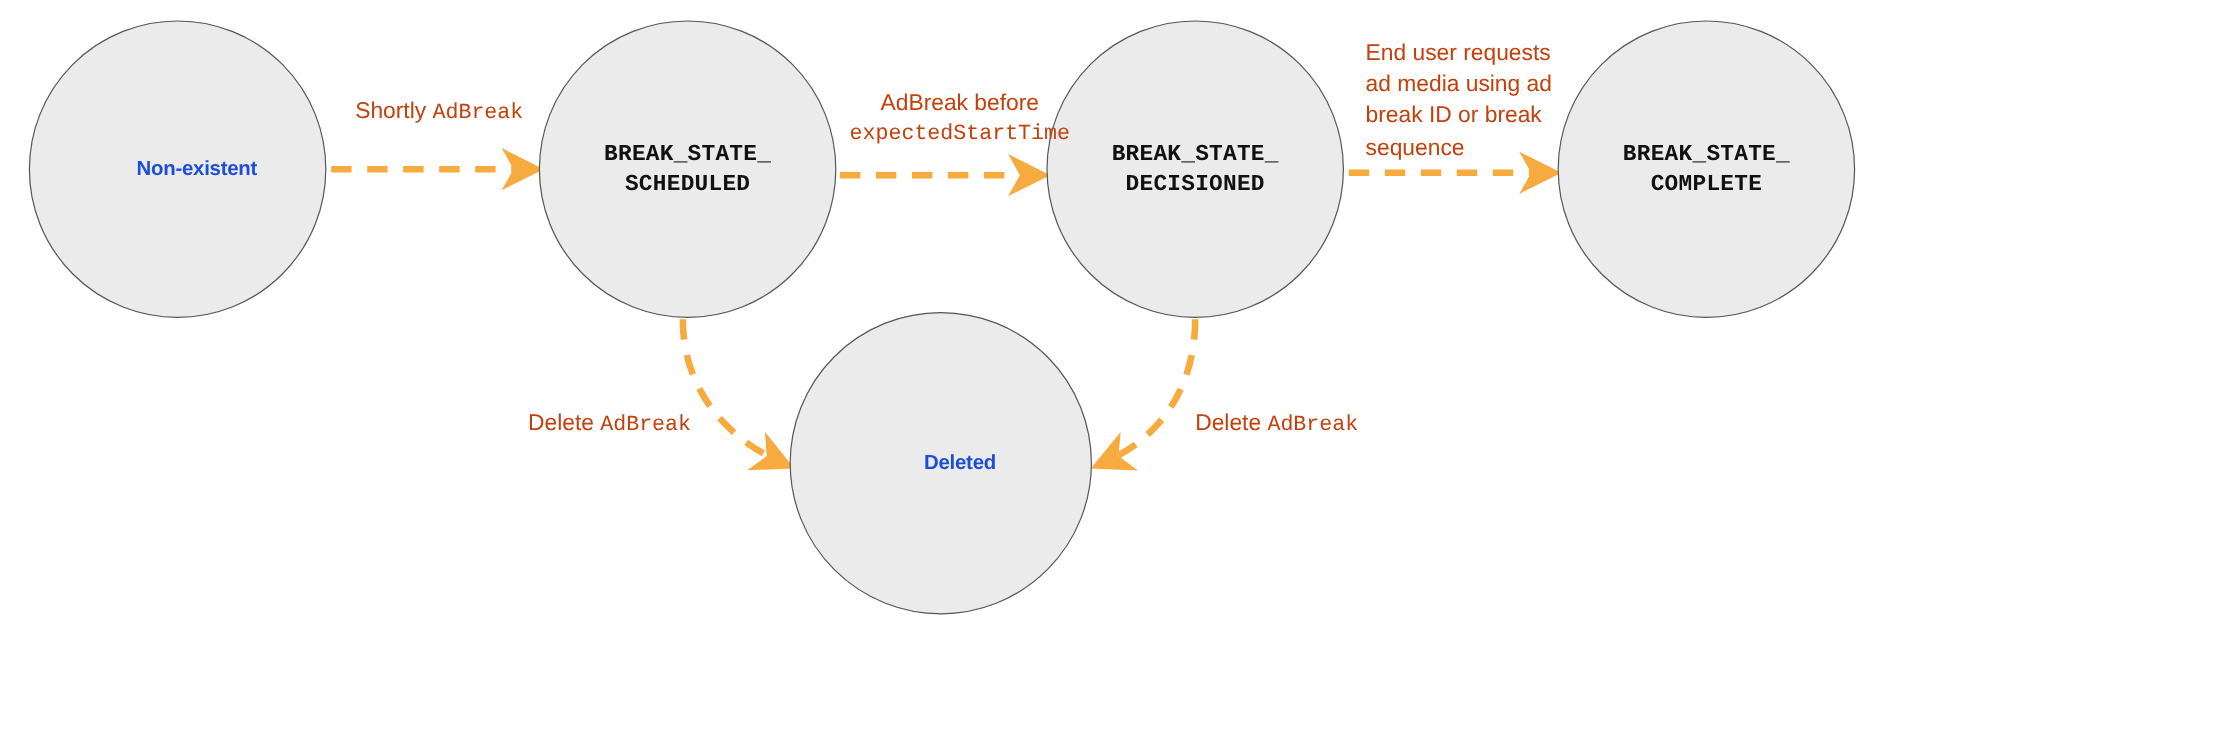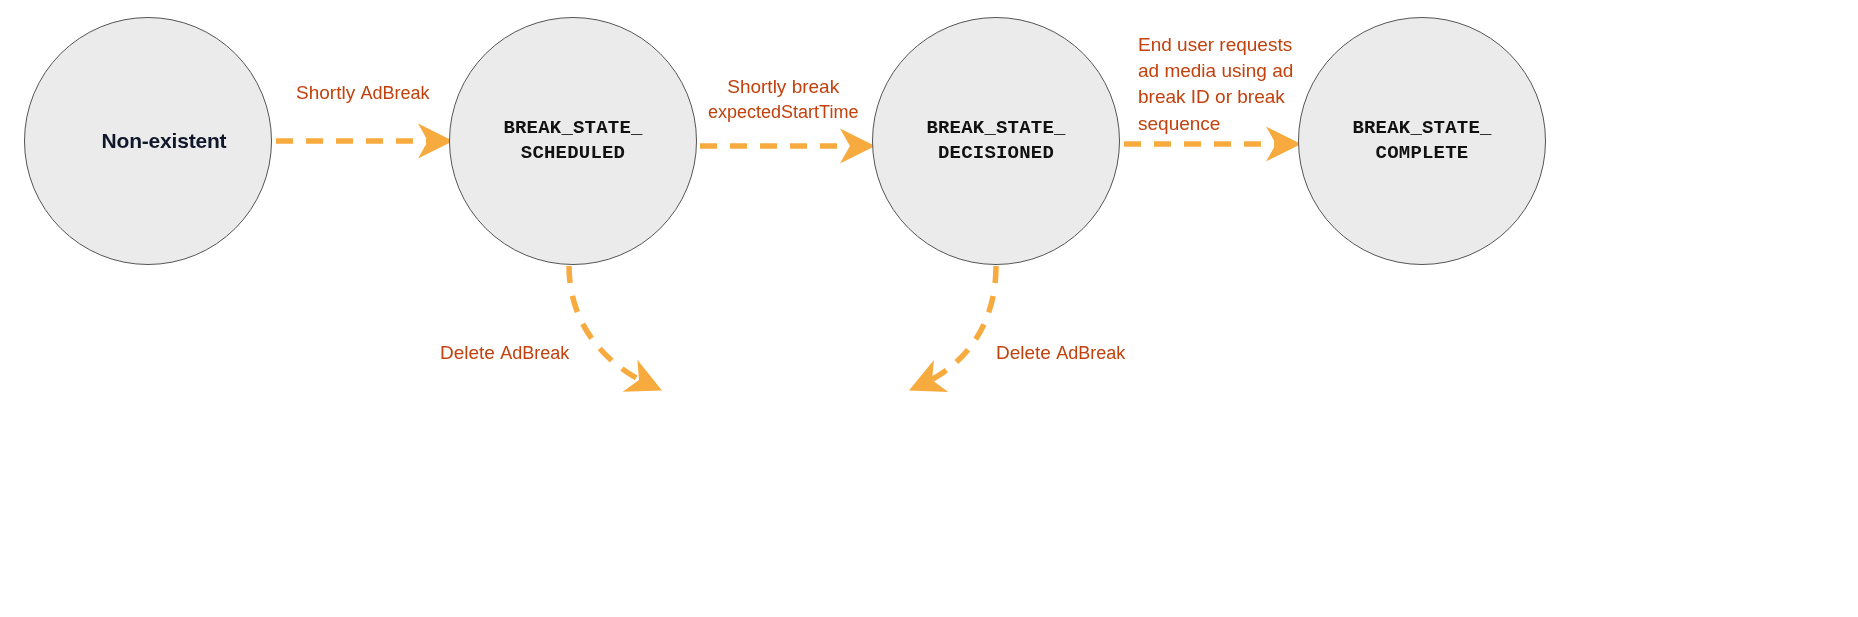--- a/index.html
+++ b/index.html
@@ -35,22 +35,22 @@
     box-sizing: border-box;
     display: flex;
     align-items: center;
     justify-content: center;
     text-align: center;
     line-height: 1.32;
   }
   .node-label-sans {
     font-family: "Liberation Sans", sans-serif;
     font-weight: bold;
-    font-size: 21px;
-    color: #0f172a;
+    font-size: 17px;
+    color: #1d4ed8;
     letter-spacing: -0.2px;
     margin-left: 32px;
   }
   .node-label-mono {
     font-family: "Liberation Mono", monospace;
     font-weight: bold;
     font-size: 19px;
     color: #111111;
     letter-spacing: 0.2px;
     white-space: pre-line;
@@ -59,21 +59,21 @@
     position: absolute;
     font-size: 19px;
     color: #c2410c;
     line-height: 1.38;
     white-space: nowrap;
   }
   .edge-label .sans {
     font-family: "Liberation Sans", sans-serif;
   }
   .edge-label .mono {
-    font-family: Liberation Sans, sans-serif;
+    font-family: Liberation Mono, monospace;
     font-size: 18px;
   }
   .edge-label.multiline {
     white-space: pre-line;
     font-family: "Liberation Sans", sans-serif;
   }
   .edge-label.centered {
     text-align: center;
   }
   .edge-label.leftaligned {
@@ -115,27 +115,30 @@
   <div class="node" style="left:872px; top:17px; width:248px; height:248px;">
     <span class="node-label-mono">BREAK_STATE_
 DECISIONED</span>
   </div>
 
   <div class="node" style="left:1298px; top:17px; width:248px; height:248px;">
     <span class="node-label-mono">BREAK_STATE_
 COMPLETE</span>
   </div>
 
+  <div class="node" style="left:658px; top:260px; width:252px; height:252px;">
+    <span class="node-label-sans">Deleted</span>
+  </div>
 
   <div class="edge-label" style="left:296px; top:80px;">
     <span class="sans">Shortly </span><span class="mono">AdBreak</span>
   </div>
 
   <div class="edge-label centered" style="left:708px; top:74px;">
-    <div class="sans">Shortly break</div>
+    <div class="sans">AdBreak before</div>
     <div class="mono">expectedStartTime</div>
   </div>
 
   <div class="edge-label multiline leftaligned" style="left:1138px; top:32px;">End user requests
 ad media using ad
 break ID or break
 sequence</div>
 
   <div class="edge-label" style="left:440px; top:340px;">
     <span class="sans">Delete </span><span class="mono">AdBreak</span>

